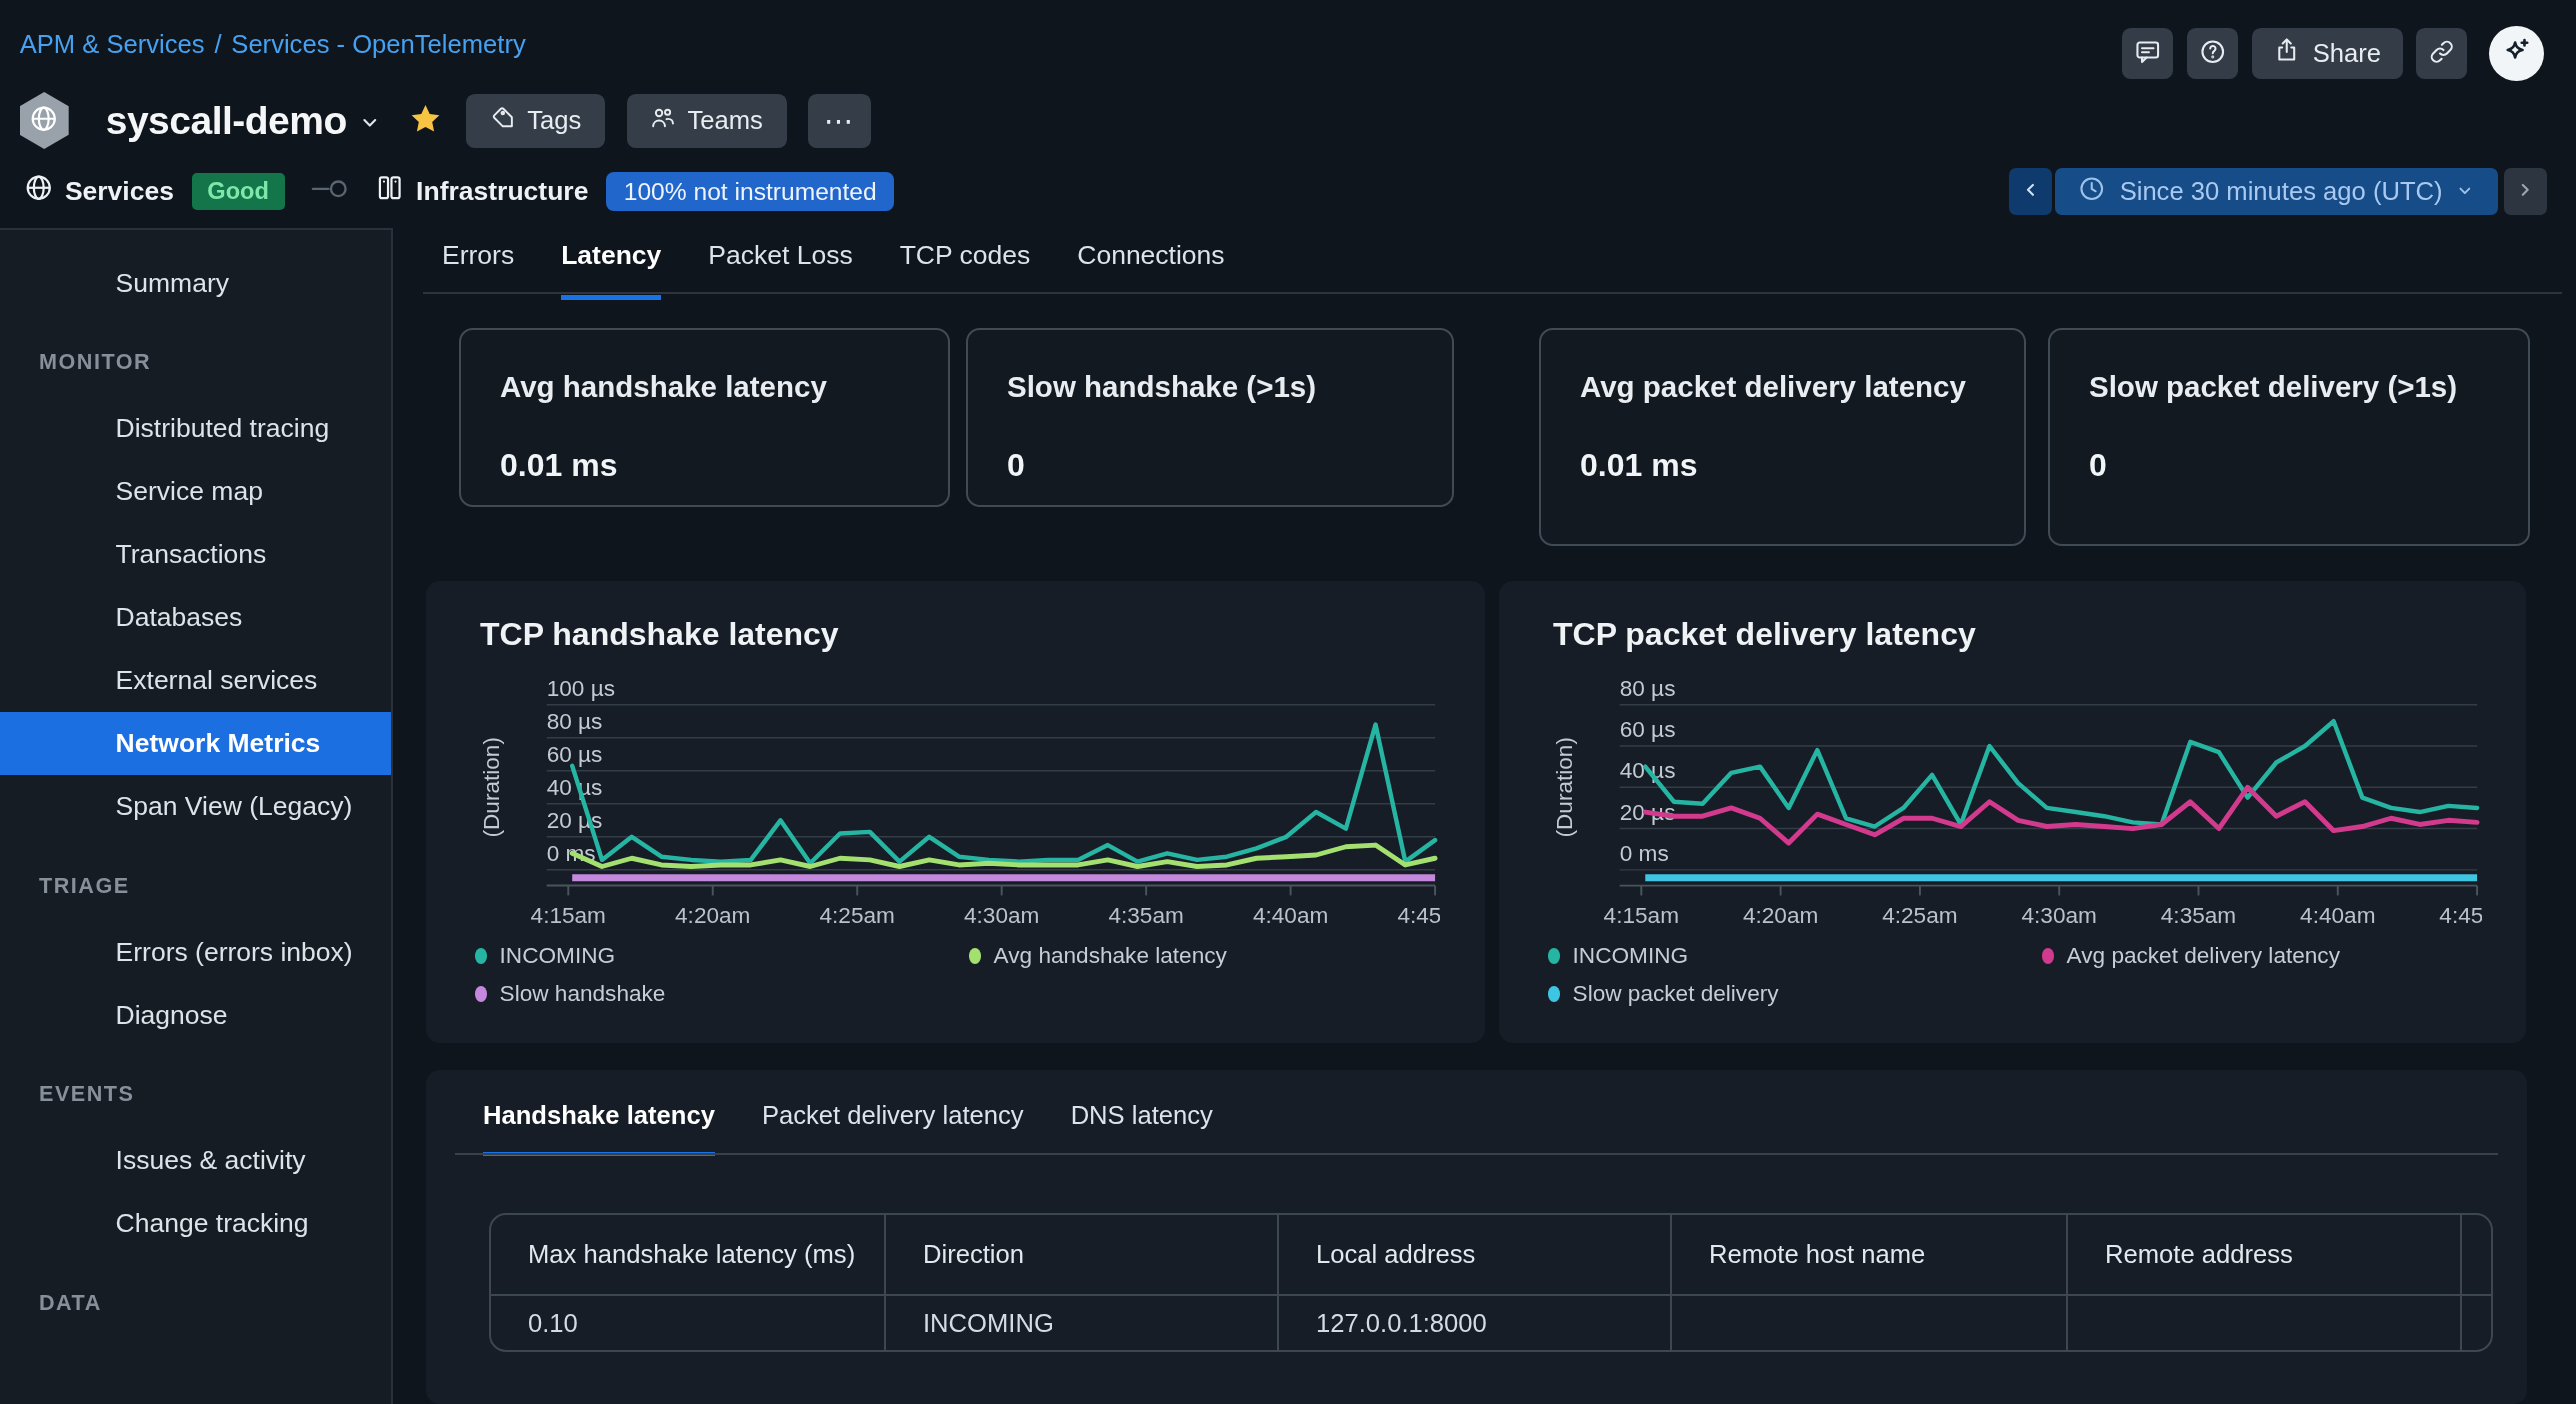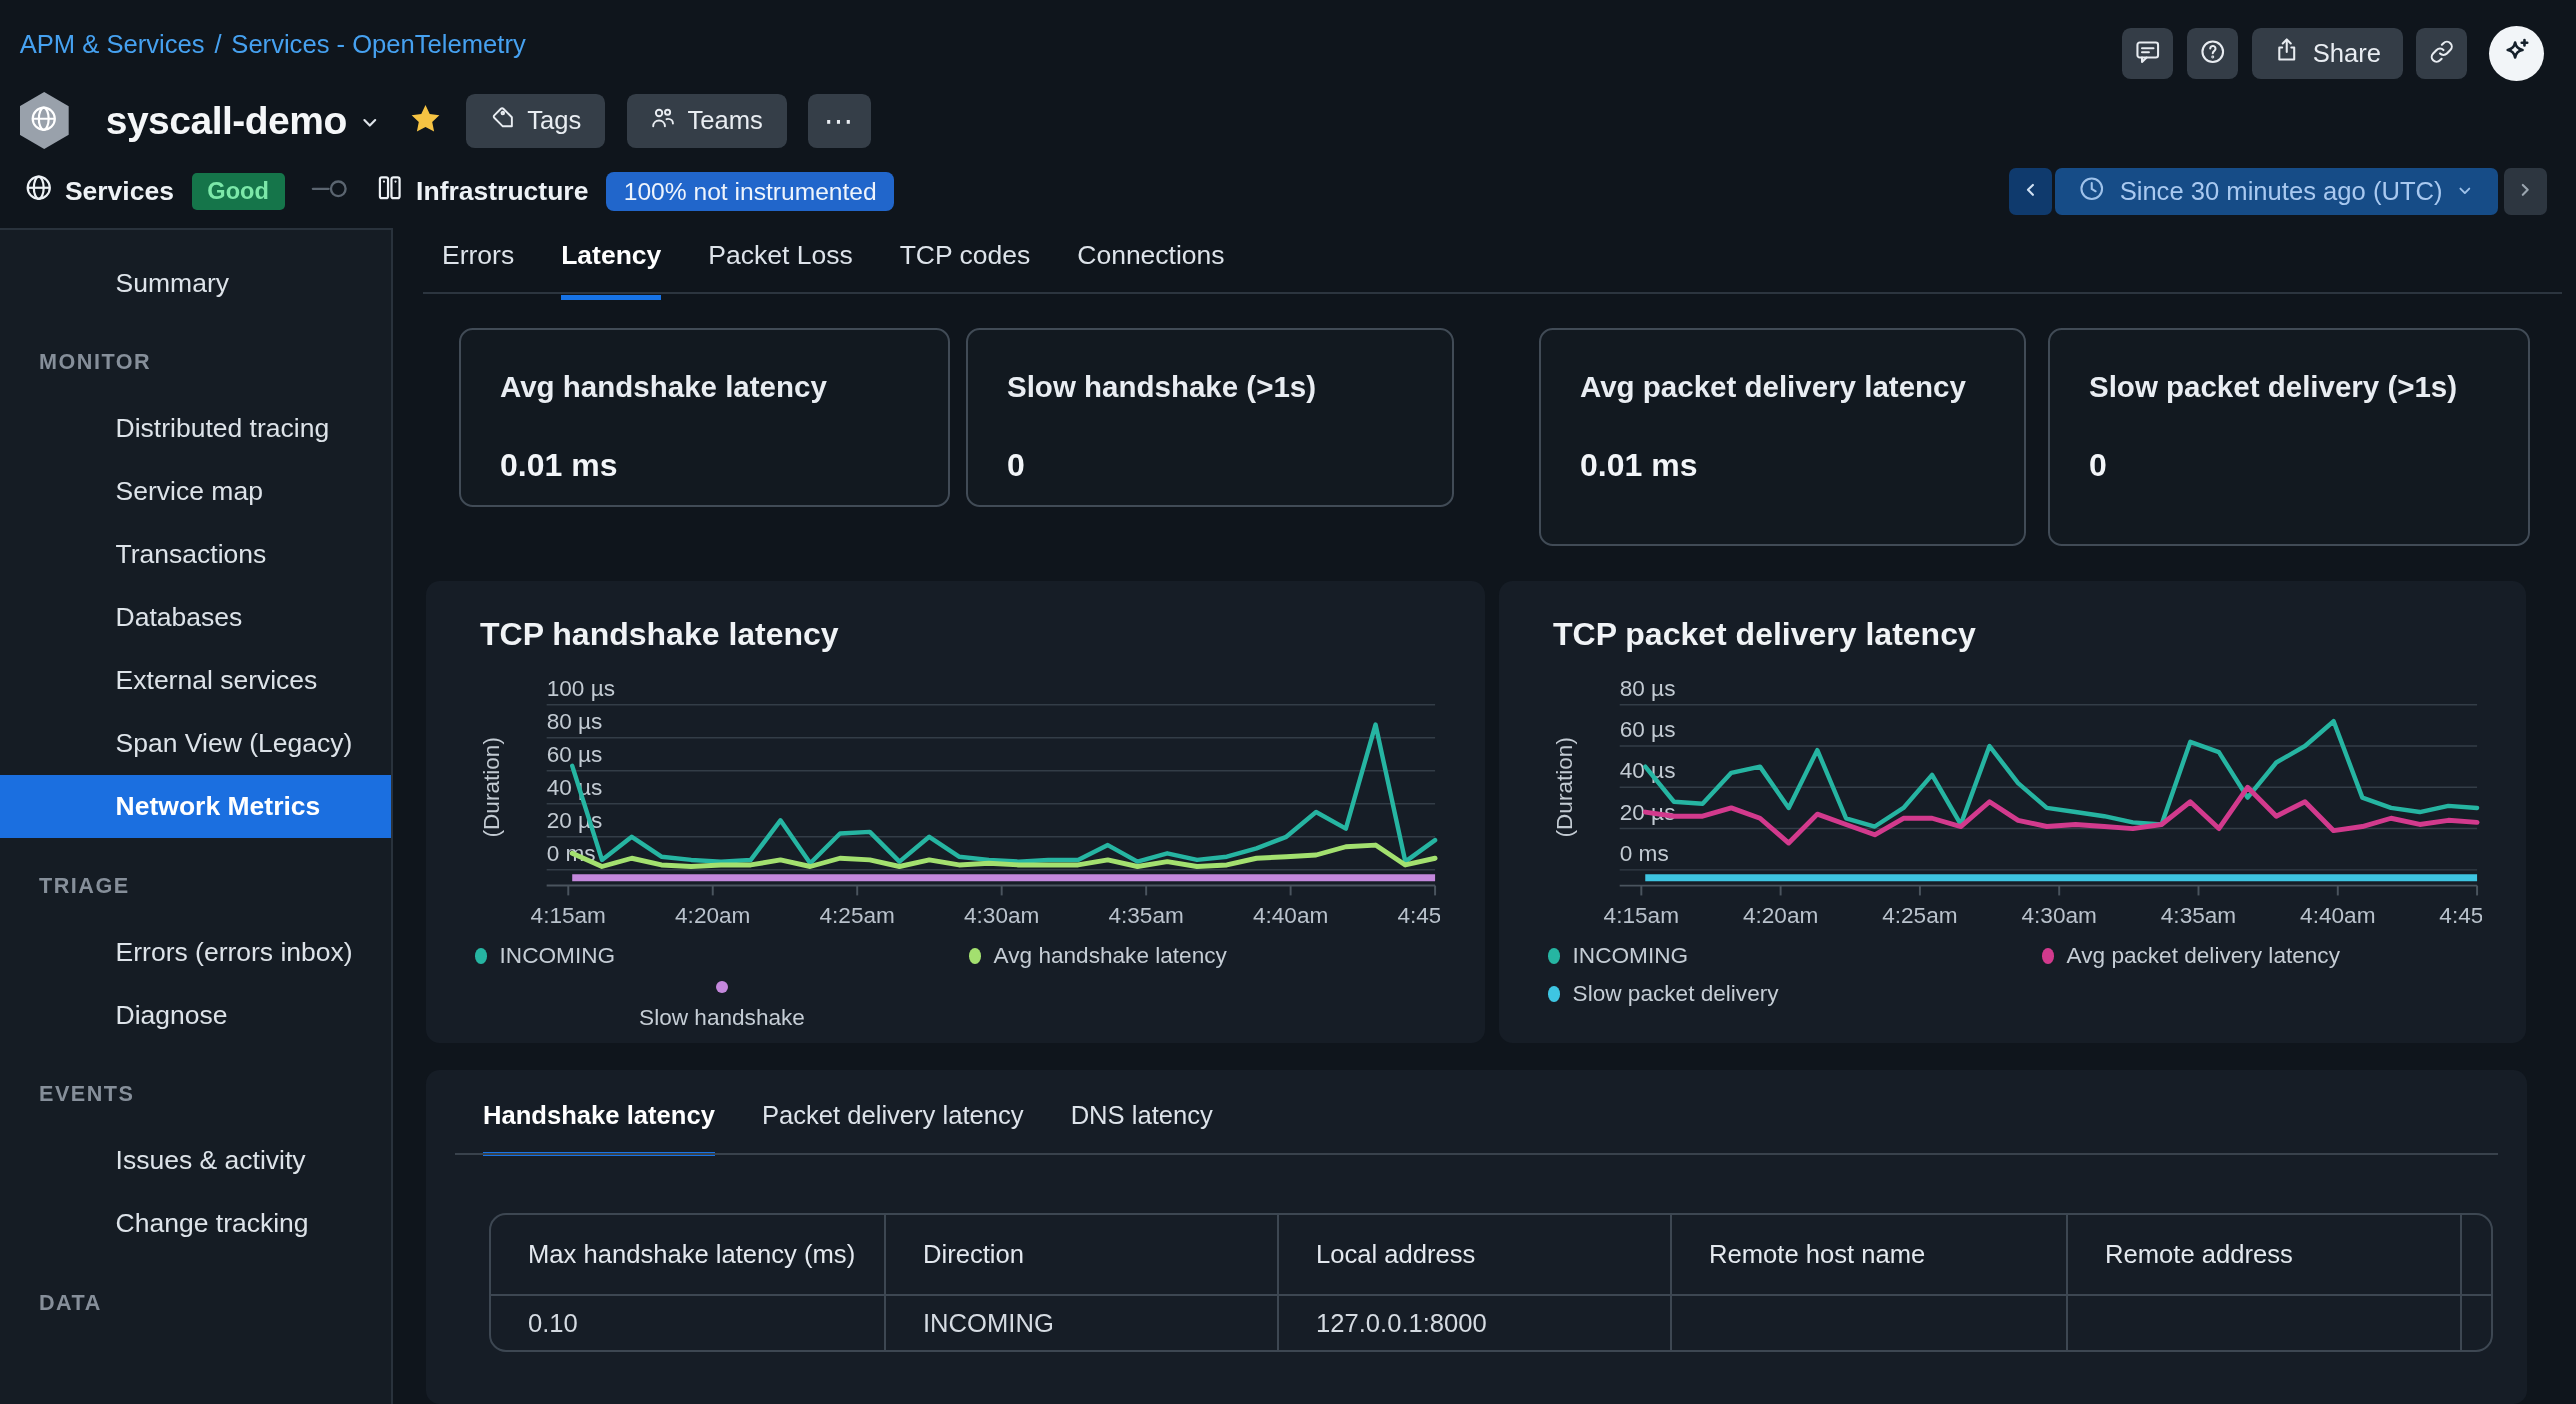--- a/index.html
+++ b/index.html
@@ -300,40 +300,40 @@
             <svg viewBox="0 0 24 24" fill="none" stroke="currentColor" stroke-width="1.7" stroke-linecap="round" stroke-linejoin="round" width="31" height="31" style="stroke:inherit">
               <circle cx="6" cy="7" r="2.4"></circle>
               <circle cx="18" cy="5.5" r="2.4"></circle>
               <circle cx="8" cy="17.5" r="2.4"></circle>
               <circle cx="17.5" cy="15.5" r="2.4"></circle>
               <path d="M8.3 7.8l7.4-1.8M7 9.4l.7 5.7M10.3 16.9l4.9-.9"></path>
             </svg>
           </span>
           <span>External services</span>
         </div>
-        <div class="side-item">
-          <span class="sicon">
-            <svg viewBox="0 0 24 24" fill="none" stroke="currentColor" stroke-width="1.7" stroke-linecap="round" stroke-linejoin="round" width="31" height="31" style="stroke:inherit">
-              <path d="M8 4.5H6a1.5 1.5 0 00-1.5 1.5v12A1.5 1.5 0 006 19.5h2"></path>
-              <path d="M16 4.5h2A1.5 1.5 0 0119.5 6v12a1.5 1.5 0 01-1.5 1.5h-2"></path>
-              <path d="M8.5 12h.01M12 12h.01M15.5 12h.01"></path>
-            </svg>
-          </span>
-          <span>Span View (Legacy)</span>
-        </div>
         <div class="side-item active">
           <span class="sicon">
             <svg viewBox="0 0 24 24" fill="none" stroke="currentColor" stroke-width="1.7" stroke-linecap="round" stroke-linejoin="round" width="31" height="31" style="stroke:inherit">
               <circle cx="11" cy="13.5" r="5.5"></circle>
               <path d="M3.5 17.5c3-.5 9.5-3 13-7.5"></path>
               <path d="M5.5 9.5C8 7 13.5 5.5 17 6.5"></path>
               <path d="M18.5 3.5v4M16.5 5.5h4"></path>
             </svg>
           </span>
           <span>Network Metrics</span>
+        </div>
+        <div class="side-item">
+          <span class="sicon">
+            <svg viewBox="0 0 24 24" fill="none" stroke="currentColor" stroke-width="1.7" stroke-linecap="round" stroke-linejoin="round" width="31" height="31" style="stroke:inherit">
+              <path d="M8 4.5H6a1.5 1.5 0 00-1.5 1.5v12A1.5 1.5 0 006 19.5h2"></path>
+              <path d="M16 4.5h2A1.5 1.5 0 0119.5 6v12a1.5 1.5 0 01-1.5 1.5h-2"></path>
+              <path d="M8.5 12h.01M12 12h.01M15.5 12h.01"></path>
+            </svg>
+          </span>
+          <span>Span View (Legacy)</span>
         </div>
       </div>
       <div class="side-section">
         <div class="side-header">TRIAGE</div>
         <div class="side-item">
           <span class="sicon">
             <svg viewBox="0 0 24 24" fill="none" stroke="currentColor" stroke-width="1.7" stroke-linecap="round" stroke-linejoin="round" width="31" height="31" style="stroke:inherit">
               <path d="M5.5 5.5h13L21 12v6a1.5 1.5 0 01-1.5 1.5h-15A1.5 1.5 0 013 18v-6z"></path>
               <path d="M3 12h5.5l1.8 2.8h3.4L15.5 12H21"></path>
             </svg>
@@ -439,21 +439,21 @@
         <text x="982" y="252" fill="#b9c2cc" font-size="23" text-anchor="middle">4:45am</text>
         <polyline points="104.0,92.2 134.3,187.9 164.6,164.4 194.8,184.6 225.1,187.9 255.4,189.6 285.7,187.9 315.9,147.6 346.2,191.3 376.5,161.0 406.8,159.4 437.0,189.6 467.3,164.4 497.6,184.6 527.9,187.9 558.1,189.6 588.4,187.9 618.7,187.9 649.0,172.8 679.2,189.6 709.5,181.2 739.8,187.9 770.1,184.6 800.3,176.2 830.6,164.4 860.9,139.2 891.2,156.0 921.4,50.2 951.7,189.6 982.0,167.8" fill="none" stroke="#26b5a2" stroke-width="4.5" stroke-linejoin="round" stroke-linecap="round"></polyline>
         <polyline points="104.0,181.2 134.3,194.6 164.6,186.2 194.8,193.0 225.1,194.6 255.4,193.0 285.7,193.0 315.9,187.9 346.2,194.6 376.5,186.2 406.8,187.9 437.0,194.6 467.3,187.9 497.6,193.0 527.9,191.3 558.1,193.0 588.4,193.0 618.7,193.0 649.0,187.9 679.2,194.6 709.5,189.6 739.8,194.6 770.1,193.0 800.3,186.2 830.6,184.6 860.9,182.9 891.2,174.5 921.4,172.8 951.7,193.0 982.0,186.2" fill="none" stroke="#a3e06f" stroke-width="5" stroke-linejoin="round" stroke-linecap="round"></polyline>
         <line x1="104" y1="206" x2="982" y2="206" stroke="#c488dc" stroke-width="7" stroke-linecap="butt"></line>
       </svg>
     <div class="legend">
         <div class="lg-item" style="grid-area: 1 / 1;">
           <span class="lg-dot" style="background: rgb(38, 181, 162);"></span>
           <span>INCOMING</span>
         </div>
-        <div class="lg-item" style="grid-area: 2 / 1; flex-direction: column;">
+        <div class="lg-item" style="grid-area: 2 / 1;">
           <span class="lg-dot" style="background: rgb(196, 136, 220);"></span>
           <span>Slow handshake</span>
         </div>
         <div class="lg-item" style="grid-area: 1 / 2;">
           <span class="lg-dot" style="background: rgb(163, 224, 111);"></span>
           <span>Avg handshake latency</span>
         </div>
       </div>
   </section>
   <section class="panel" id="chart1" style="left:1499px; top:581px; width:1027px; height:462px;">

